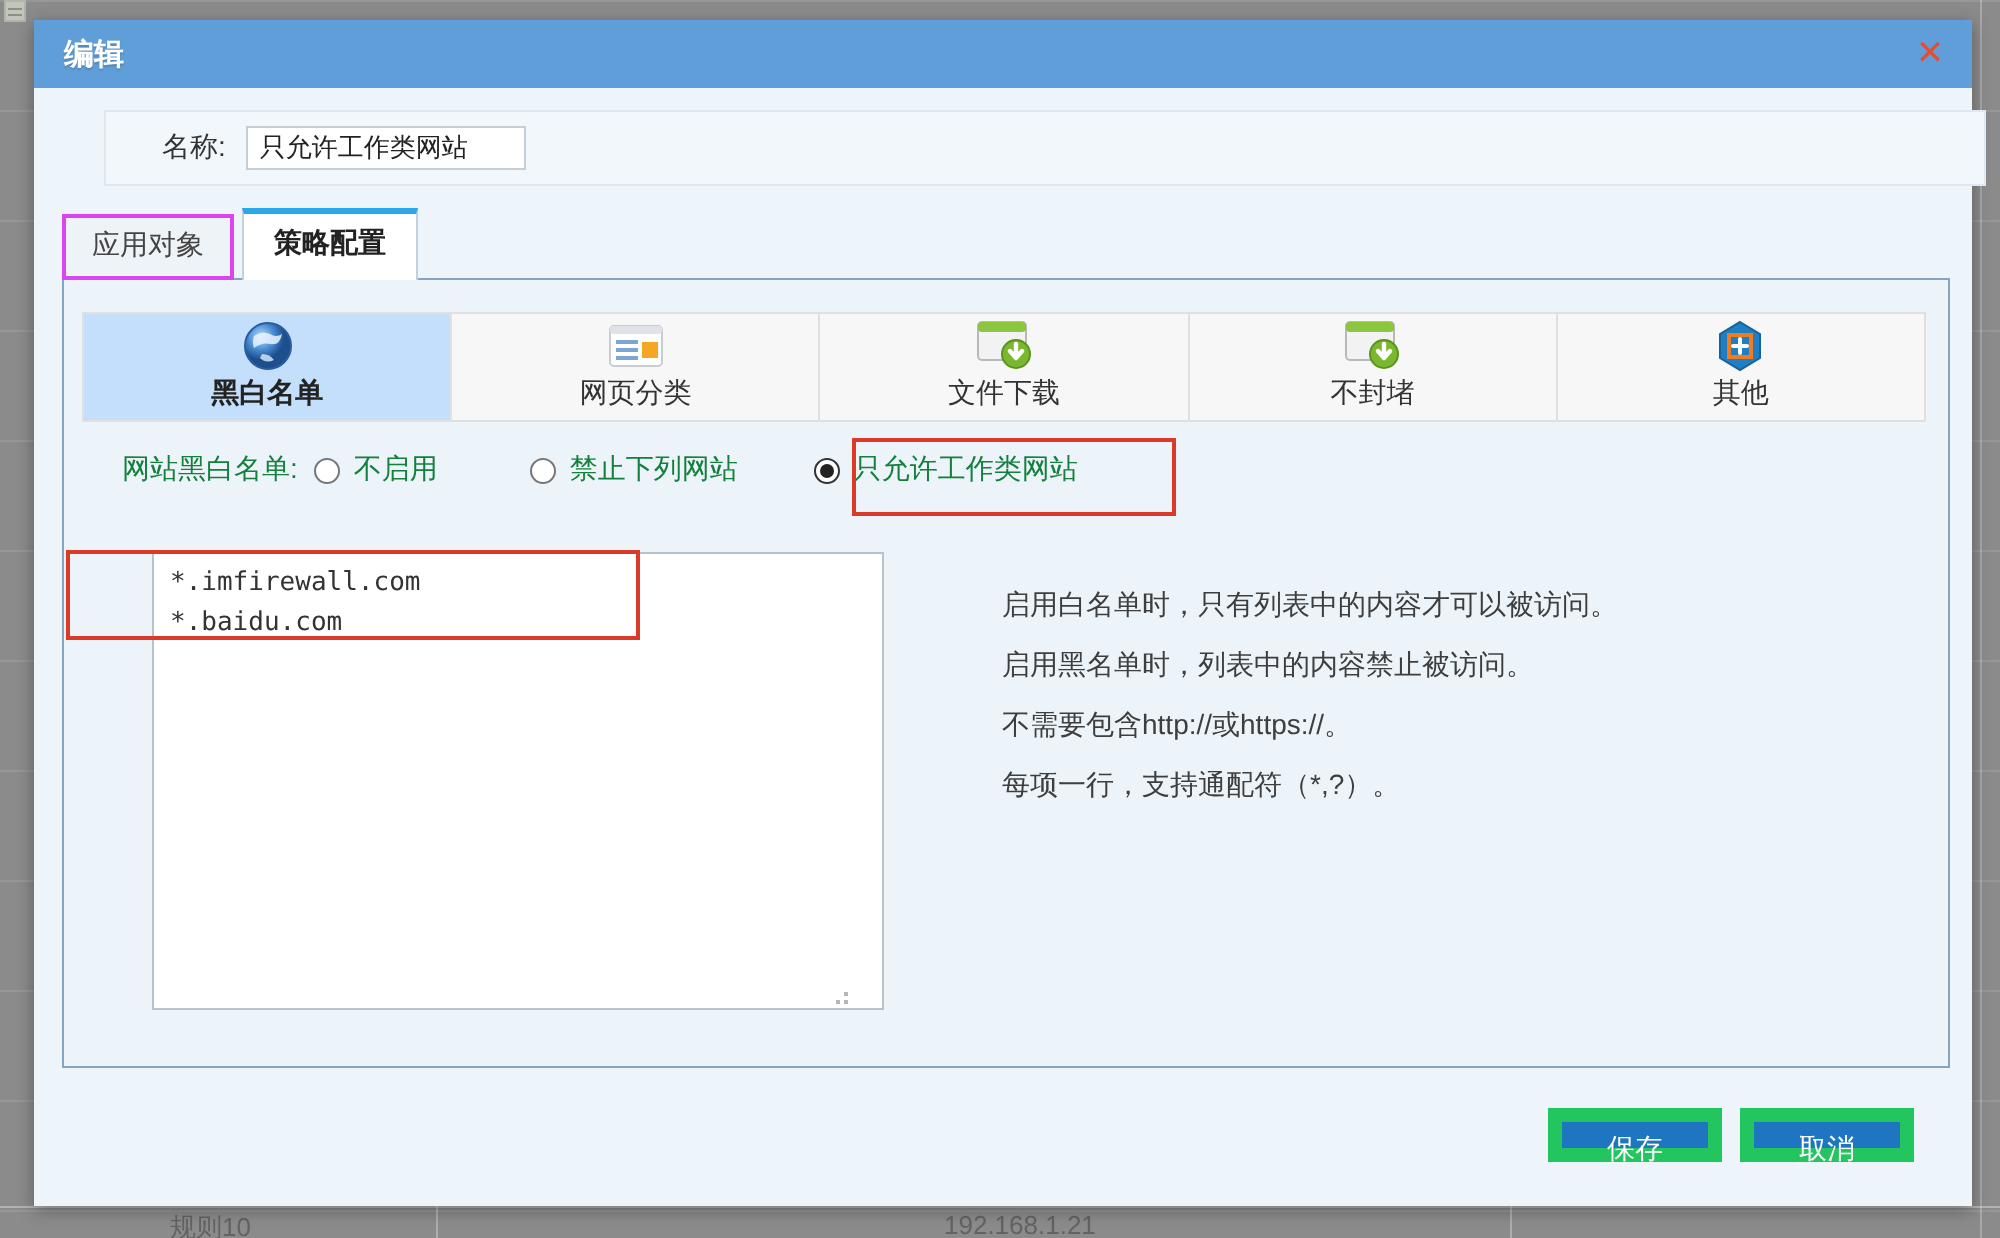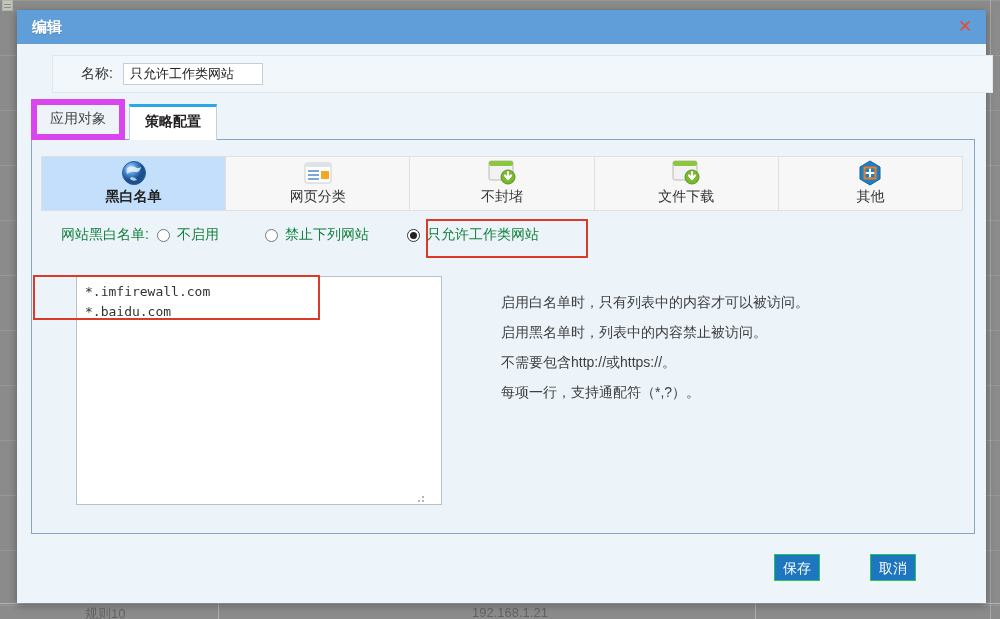--- a/index.html
+++ b/index.html
@@ -35,21 +35,21 @@
 
   .name-row{ position:absolute; left:14px; top:45px; width:941px; height:38px;
     background:#f2f7fb; border:1px solid #dfe8f0; display:flex; align-items:center;margin-left:21px; }
   .name-label{ margin-left:28px; font-size:14px; color:#333; }
   .name-input{ margin-left:10px; width:140px; height:22px; border:1px solid #c6ced5;
     background:#fff; font-size:13px; padding:0 6px; color:#222; outline:none;
     font-family:"Liberation Sans","DejaVu Sans",sans-serif; }
 
   
   .tabs-row{ position:absolute; left:14px; top:97px; height:33px; display:flex; align-items:flex-end; z-index:3; }
-  .tab{ font-size:14px; color:#444; background:#eef3f8; border:6px solid #d946ef;
+  .tab{ font-size:14px; color:#444; background:#eef3f8; border:2px solid #d946ef;
     padding:5px 13px 6px 13px; margin-right:4px; cursor:pointer; }
   .tab.active{ background:#fff; border:1px solid #c2d0dc; border-bottom:none;
     border-top:3px solid #2aa7e8; font-weight:bold; color:#222; padding:6px 15px 9px 15px; }
 
   
   .panel{ position:absolute; left:14px; top:129px; width:944px; height:395px;
     border:1px solid #84a6c3; background:#ecf4fa; z-index:2; }
   .icon-strip{ position:absolute; left:9px; top:16px; width:922px; height:55px;
     display:flex; background:#f7f7f7; border:1px solid #e0e0e0; }
   .icon-tab{ flex:1 1 0; display:flex; flex-direction:column; align-items:center;
@@ -86,23 +86,23 @@
   .resize-dots i{ position:absolute; width:2px; height:2px; background:#b5b5b5; }
   .resize-dots i:nth-child(1){ right:0; bottom:0; }
   .resize-dots i:nth-child(2){ right:4px; bottom:0; }
   .resize-dots i:nth-child(3){ right:0; bottom:4px; }
 
   
   .help-text{ position:absolute; left:469px; top:153px; font-size:14px; color:#3e3e3e; }
   .help-text div{ margin-bottom:12px; line-height:18px; }
 
   
-  .btn{ position:absolute; top:544px; width:46px; height:27px; background:#1d76bf;
+  .btn{ position:absolute; top:544px; width:87px; height:27px; background:#1d76bf;
     color:#fff; font-size:14px; text-align:center; line-height:27px; cursor:pointer;
-    border:1px solid #22c55e; }
+    border:7px solid #22c55e; }
   .btn-save{ left:757px; }
   .btn-cancel{ left:853px; }
 
   
   .red-box{ position:absolute; border:2px solid #dc3a28; pointer-events:none; z-index:9; }
   .red-box-radio{ left:426px; top:219px; width:162px; height:39px; }
   .red-box-list{ left:33px; top:275px; width:287px; height:45px; }
 </style>
 </head>
 <body>
@@ -168,32 +168,32 @@
       </div>
       <div class="icon-tab">
         <span class="glyph">
           <svg width="28" height="26" viewBox="0 0 28 26">
             <rect x="1" y="1" width="24" height="19" rx="2" fill="#f2f2f2" stroke="#b9b9b9" stroke-width="1"></rect>
             <rect x="1" y="1" width="24" height="5" rx="2" fill="#8cc63f"></rect>
             <circle cx="20" cy="17" r="7" fill="#7ab82e" stroke="#5c9220" stroke-width="1"></circle>
             <path d="M20 12 v6 M17 15.5 L20 19 L23 15.5" stroke="#fff" stroke-width="2.2" fill="none" stroke-linecap="round" stroke-linejoin="round"></path>
           </svg>
         </span>
-        <span class="lbl">不封堵</span>
+        <span class="lbl">文件下载</span>
       </div>
       <div class="icon-tab">
         <span class="glyph">
           <svg width="28" height="26" viewBox="0 0 28 26">
             <rect x="1" y="1" width="24" height="19" rx="2" fill="#f2f2f2" stroke="#b9b9b9" stroke-width="1"></rect>
             <rect x="1" y="1" width="24" height="5" rx="2" fill="#8cc63f"></rect>
             <circle cx="20" cy="17" r="7" fill="#7ab82e" stroke="#5c9220" stroke-width="1"></circle>
             <path d="M20 12 v6 M17 15.5 L20 19 L23 15.5" stroke="#fff" stroke-width="2.2" fill="none" stroke-linecap="round" stroke-linejoin="round"></path>
           </svg>
         </span>
-        <span class="lbl">文件下载</span>
+        <span class="lbl">不封堵</span>
       </div>
       <div class="icon-tab">
         <span class="glyph">
           <svg width="26" height="26" viewBox="0 0 26 26">
             <polygon points="13,1 23,7 23,19 13,25 3,19 3,7" fill="#1f7fc4" stroke="#16629a" stroke-width="1"></polygon>
             <rect x="7.5" y="7.5" width="11" height="11" fill="none" stroke="#f07c1e" stroke-width="2"></rect>
             <path d="M13 9.5 v7 M9.5 13 h7" stroke="#fff" stroke-width="2" stroke-linecap="round"></path>
           </svg>
         </span>
         <span class="lbl">其他</span>

